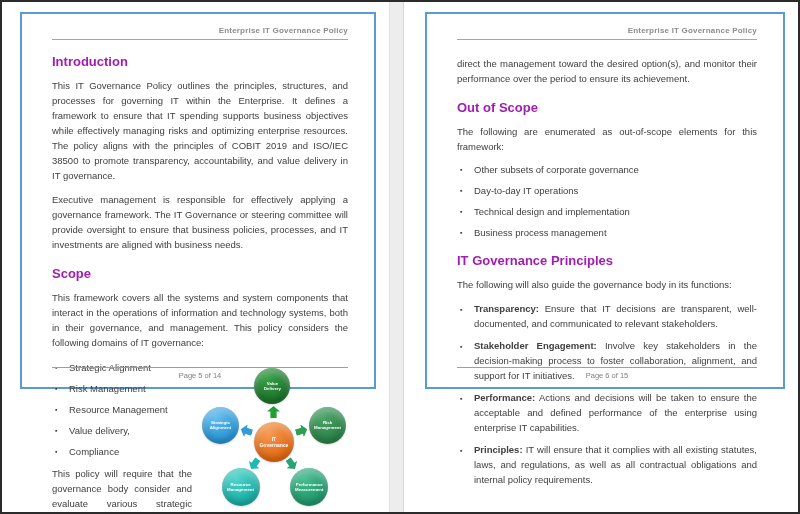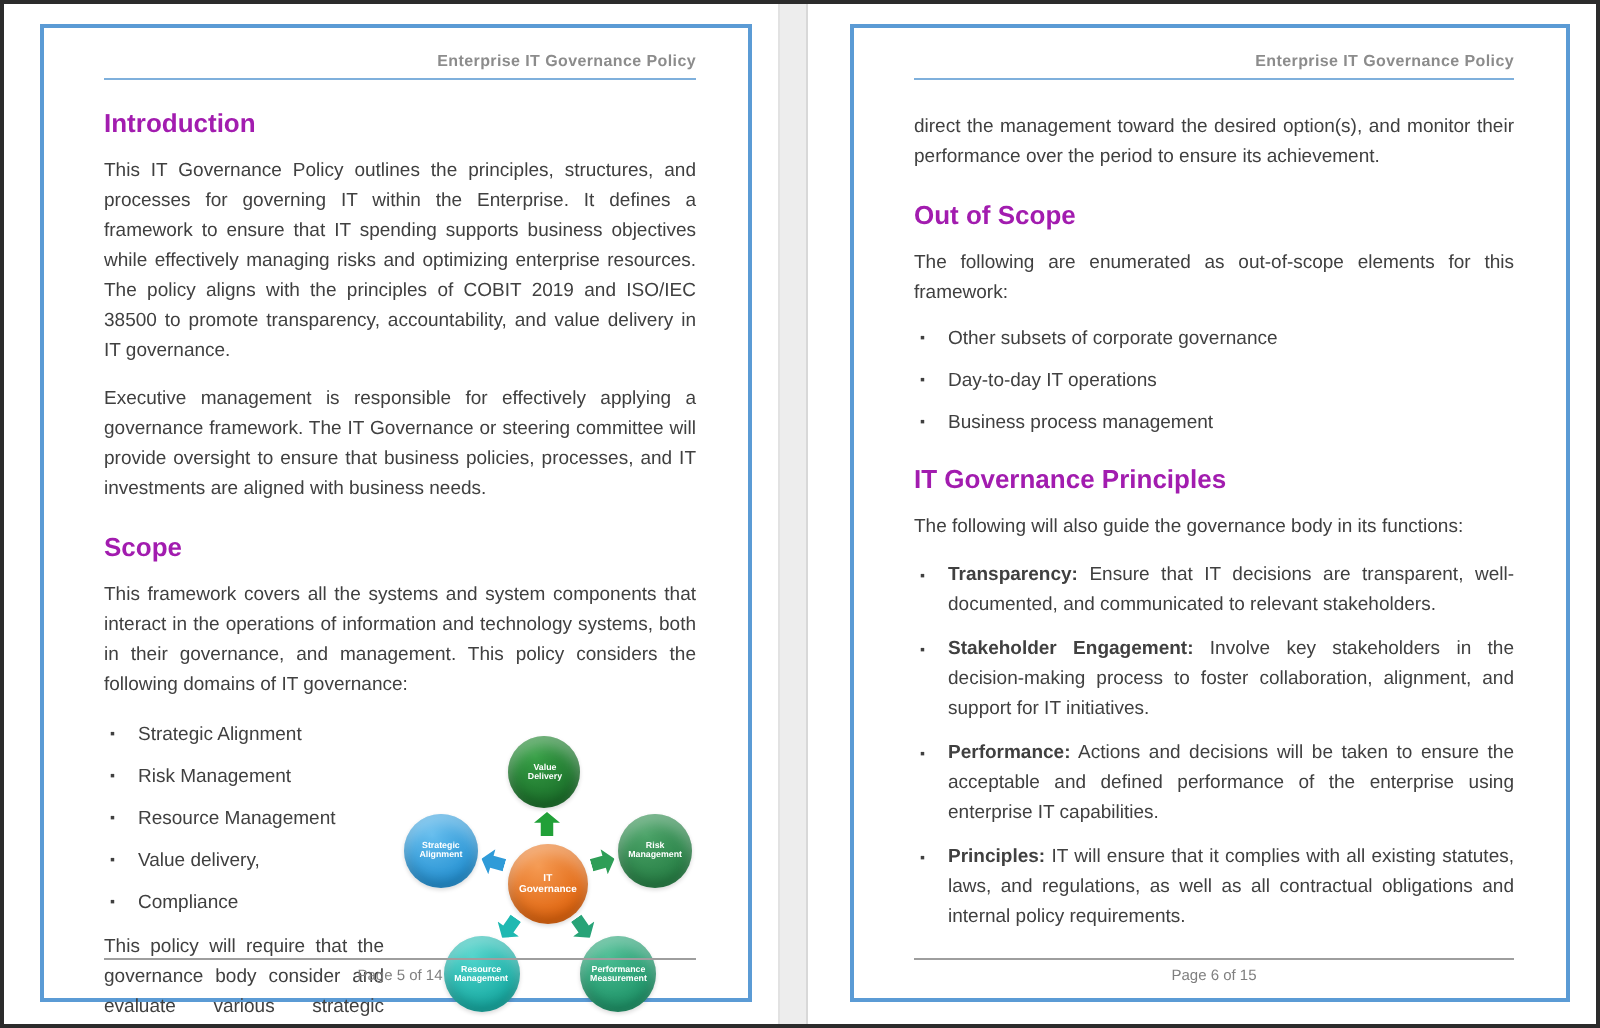--- a/index.html
+++ b/index.html
@@ -6,21 +6,21 @@
   .screen{
     position:relative;width:800px;height:514px;box-sizing:border-box;
     border:2px solid #2b2b2b;background:#ffffff;overflow:hidden;
     font-family:"Liberation Sans",sans-serif;
   }
   .page-gap-band{
     position:absolute;left:387px;top:0;width:13px;height:514px;
     background:#ededed;border-left:1px solid #e2e2e2;border-right:1px solid #d8d8d8;
   }
   .page{
-    position:absolute;top:10px;height:489px;box-sizing:border-box;
+    position:absolute;top:10px;height:377px;box-sizing:border-box;
     border:2px solid #5B9BD5;background:#ffffff;
     padding:6px 26px 0 30px;
   }
   .page.left{left:18px;width:356px;}
   .page.right{left:423px;width:360px;}
   .page-header{
     text-align:right;font-size:8px;font-weight:bold;color:#8c8c8c;
     padding:6px 0 4px 0;border-bottom:1.5px solid #7FB0DC;letter-spacing:.2px;
   }
   .page-footer{
@@ -141,20 +141,21 @@
   <div class="page right">
     <div class="page-header">Enterprise IT Governance Policy</div>
 
     <p class="body continuation">direct the management toward the desired option(s), and monitor their performance over the period to ensure its achievement.</p>
 
     <h2 class="sec">Out of Scope</h2>
     <p class="body">The following are enumerated as out-of-scope elements for this framework:</p>
     <ul class="bullets">
       <li>Other subsets of corporate governance</li>
       <li>Day-to-day IT operations</li>
+      <li>Technical design and implementation</li>
       <li>Business process management</li>
     </ul>
 
     <h2 class="sec">IT Governance Principles</h2>
     <p class="body">The following will also guide the governance body in its functions:</p>
     <ul class="principles">
       <li><span class="term">Transparency:</span><span> Ensure that IT decisions are transparent, well-documented, and communicated to relevant stakeholders.</span></li>
       <li><span class="term">Stakeholder Engagement:</span><span> Involve key stakeholders in the decision-making process to foster collaboration, alignment, and support for IT initiatives.</span></li>
       <li><span class="term">Performance:</span><span> Actions and decisions will be taken to ensure the acceptable and defined performance of the enterprise using enterprise IT capabilities.</span></li>
       <li><span class="term">Principles:</span><span> IT will ensure that it complies with all existing statutes, laws, and regulations, as well as all contractual obligations and internal policy requirements.</span></li>

